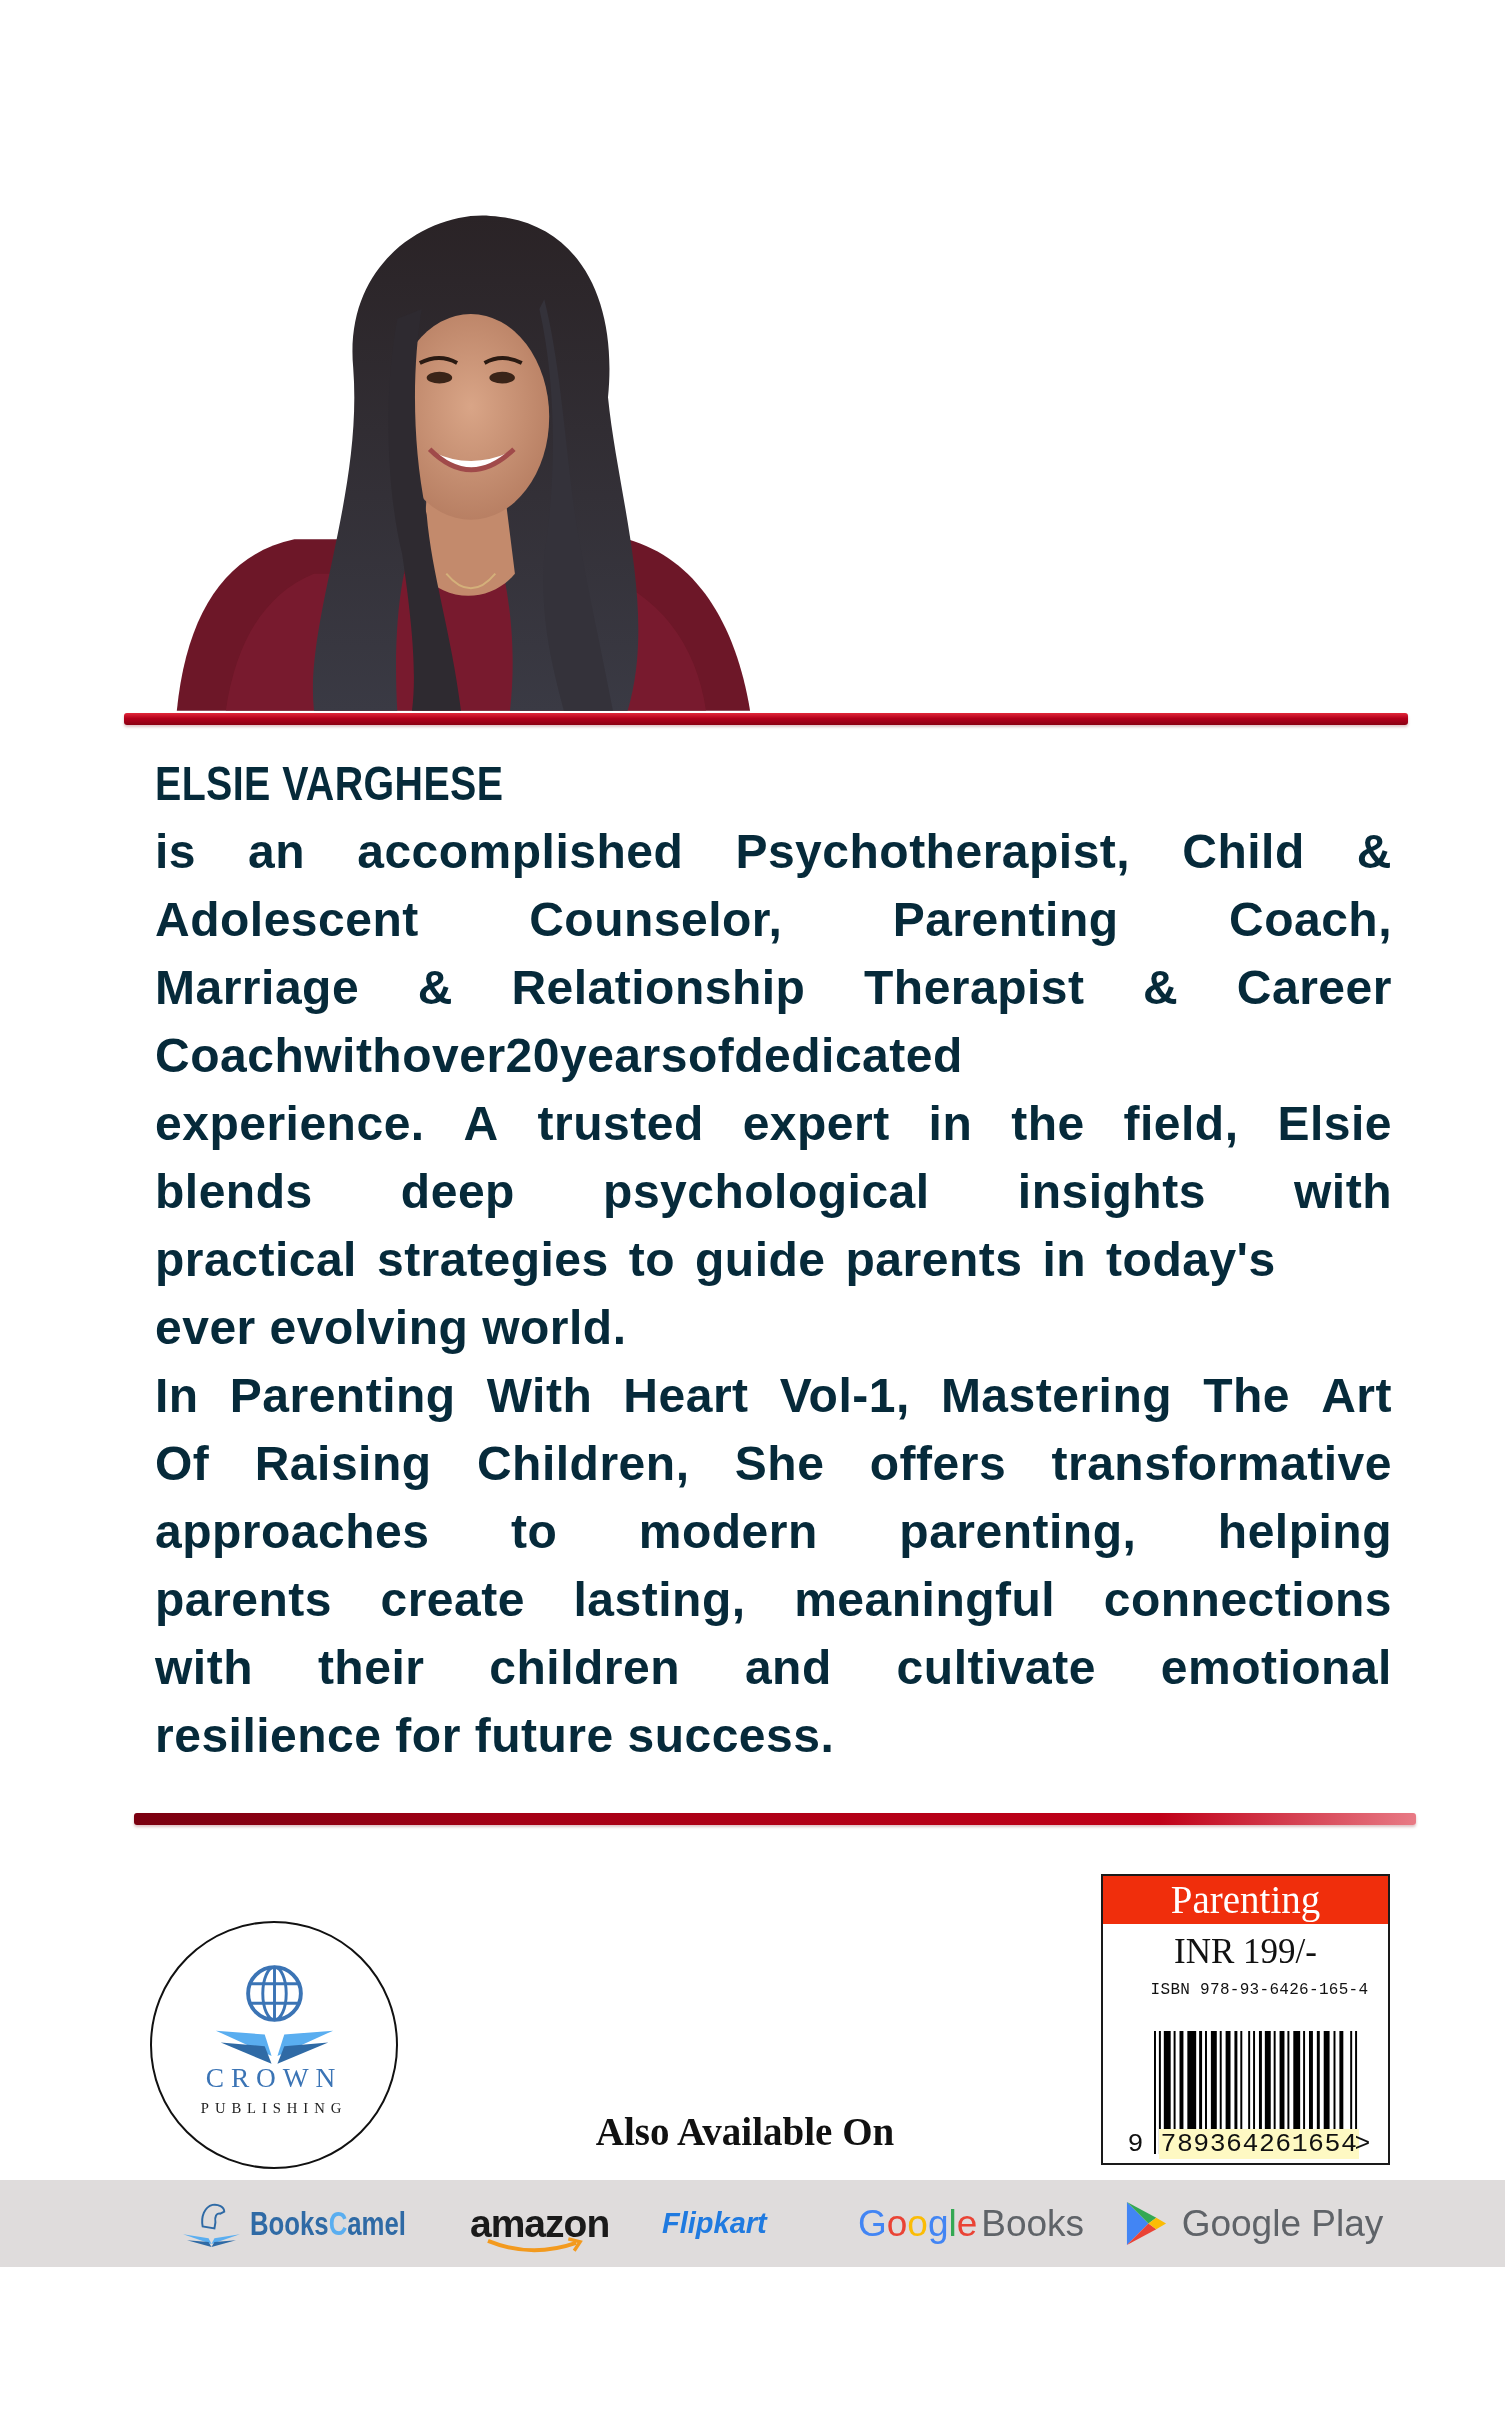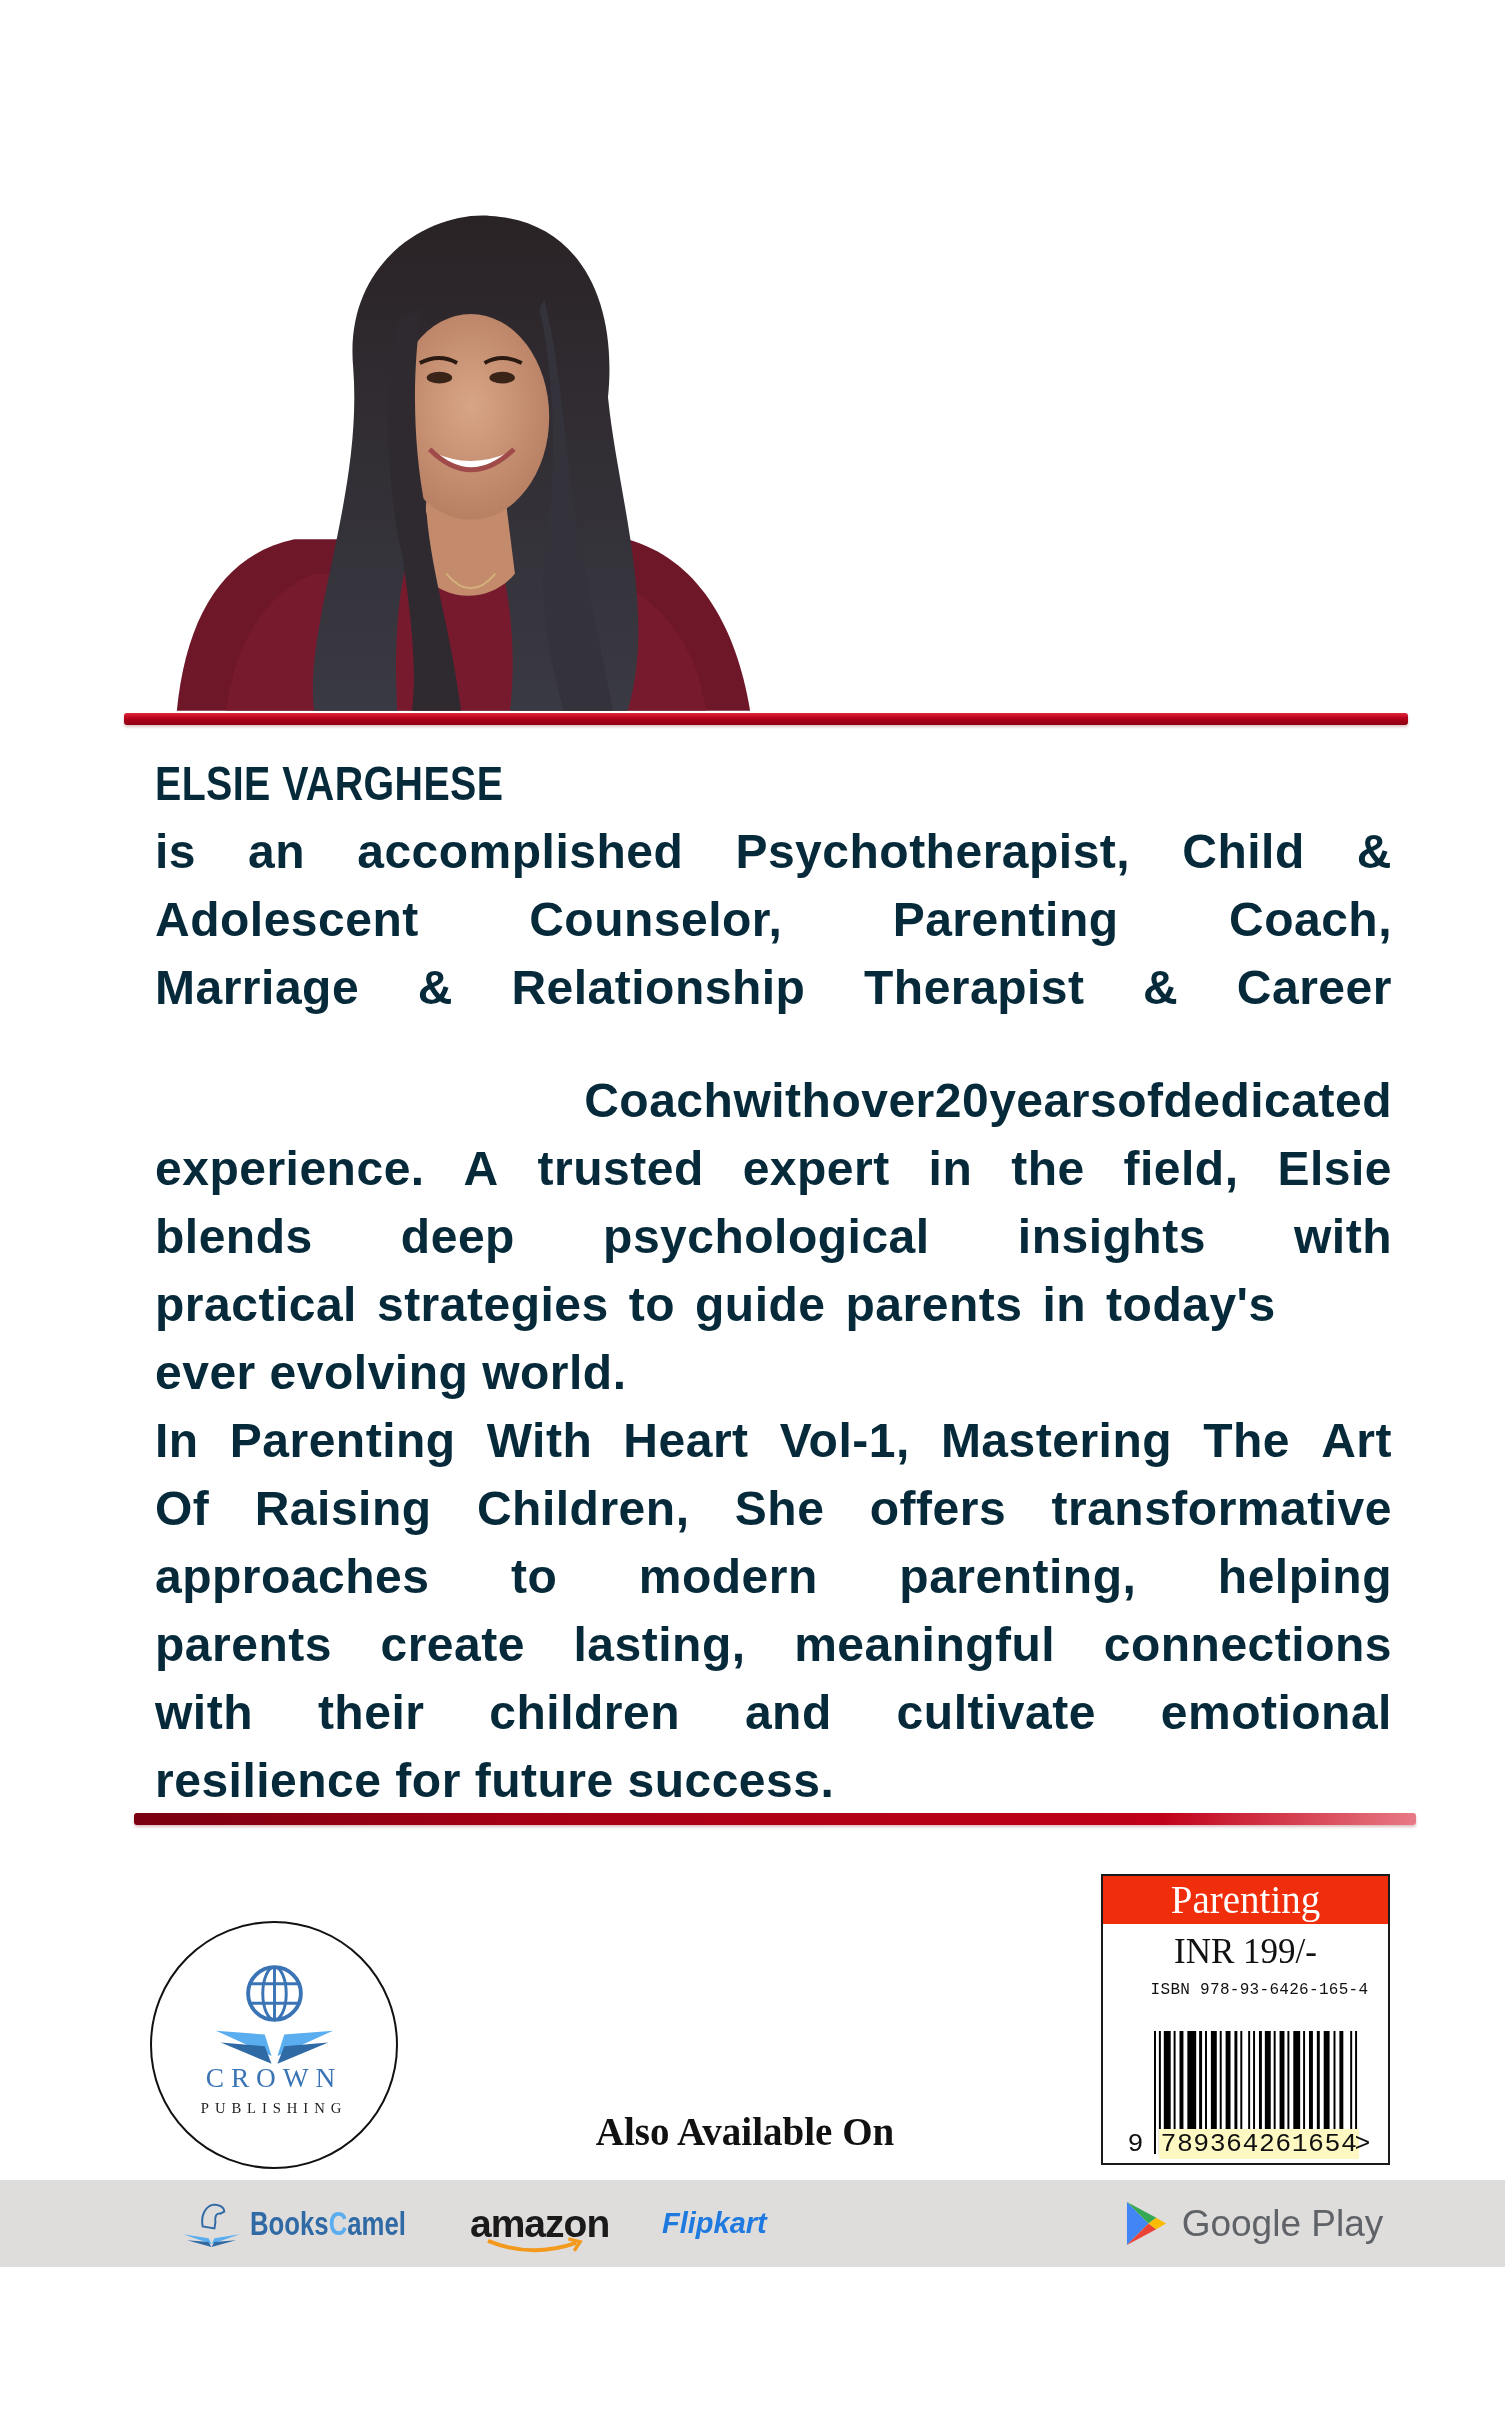--- a/index.html
+++ b/index.html
@@ -133,21 +133,21 @@
         <span>Coach,</span>
       </span>
     <span class="line" style="display: flex; justify-content: space-between; font-stretch: condensed;">
         <span>Marriage</span>
         <span>&amp;</span>
         <span>Relationship</span>
         <span>Therapist</span>
         <span>&amp;</span>
         <span>Career</span>
       </span>
-    <span class="line" style="display: flex; justify-content: flex-end; font-stretch: condensed; margin-top: 45px;">
+    <span class="line" style="display: flex; justify-content: flex-start; font-stretch: condensed;">
         <span>Coach</span>
         <span>with</span>
         <span>over</span>
         <span>20</span>
         <span>years</span>
         <span>of</span>
         <span>dedicated</span>
       </span>
     <span class="line" style="display: flex; justify-content: space-between; font-stretch: condensed;">
         <span>experience.</span>
@@ -302,20 +302,23 @@
       <span class="amazon-text">amazon</span>
       <svg width="108" height="19.6" viewBox="0 0 110 20">
         <path d="M6 4 Q 50 22 96 6" stroke="#f39a1e" stroke-width="4" fill="none"></path>
         <path d="M88 2 L 100 5 L 94 14" stroke="#f39a1e" stroke-width="3.5" fill="none"></path>
       </svg>
     </div>
   </div>
   <div class="store flipkart">
     <span class="flipkart-text">Flipkart</span>
   </div>
+  <div class="store gbooks">
+    <span class="gbooks-text"><span style="color:#4285f4">G</span><span style="color:#ea4335">o</span><span style="color:#fbbc05">o</span><span style="color:#4285f4">g</span><span style="color:#34a853">l</span><span style="color:#ea4335">e</span><span style="margin-left:3.9px">Books</span></span>
+  </div>
   <div class="store gplay">
     <svg width="43" height="49" viewBox="0 0 44 50">
       <path d="M2 3 L 24 25 L 2 47 Z" fill="#4285f4"></path>
       <path d="M2 3 L 32 19 L 24 25 Z" fill="#34a853"></path>
       <path d="M2 47 L 24 25 L 32 31 Z" fill="#ea4335"></path>
       <path d="M32 19 L 42 25 L 32 31 L 24 25 Z" fill="#fbbc05"></path>
     </svg>
     <span class="gplay-text">Google Play</span>
   </div>
 </div>

